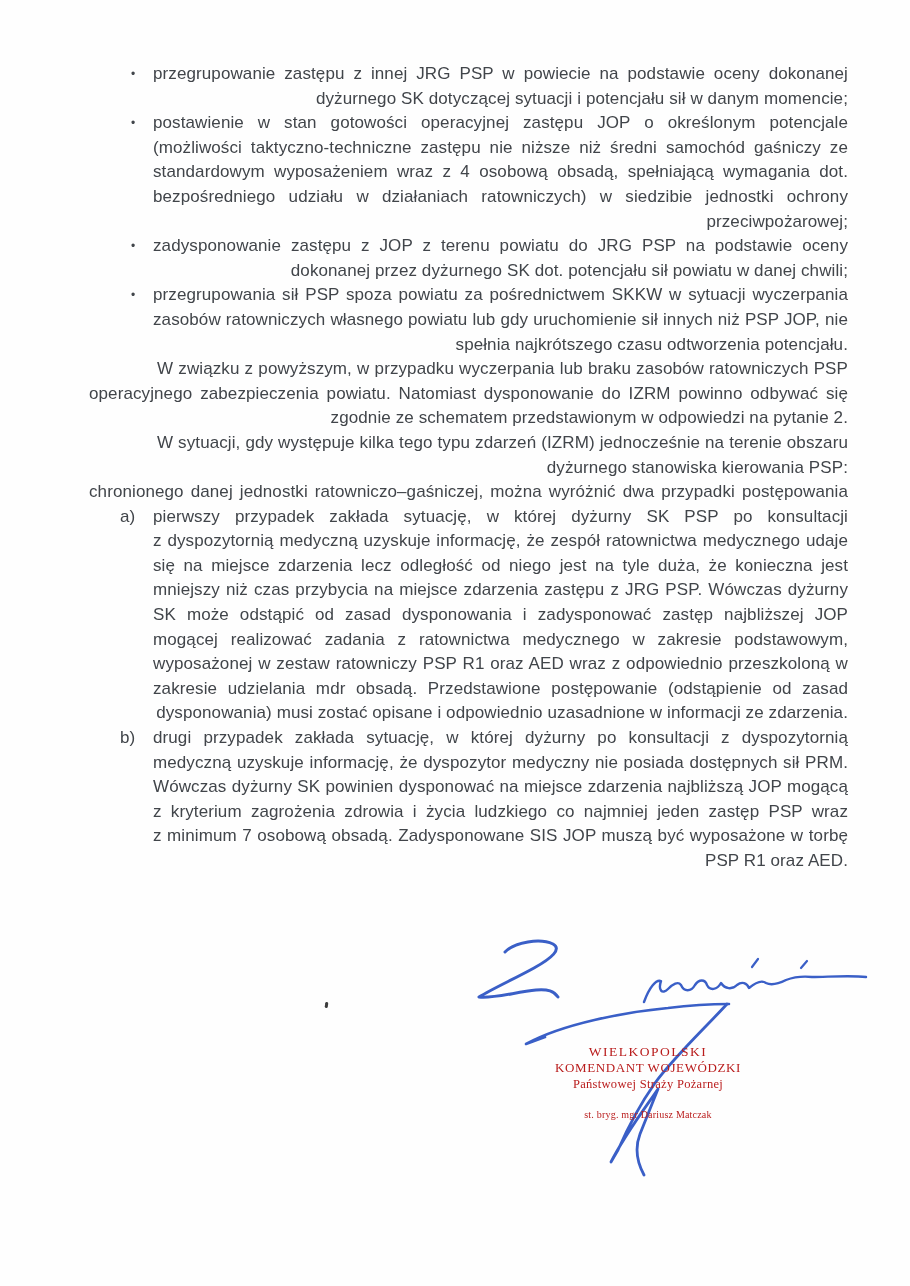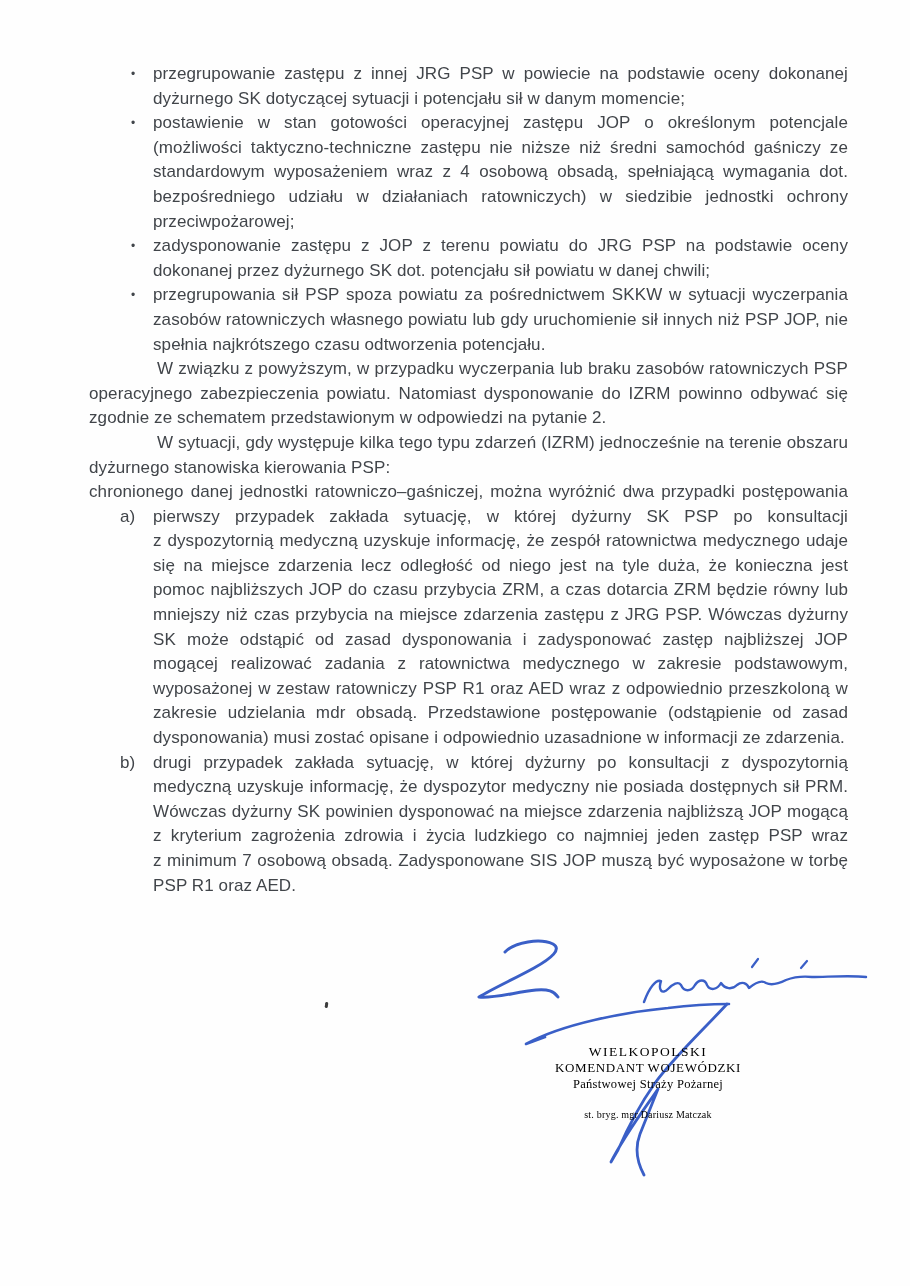--- a/index.html
+++ b/index.html
@@ -23,20 +23,21 @@
     position:absolute;top:0;
     color:#41454a;
   }
   .marker.bullet{left:46px;font-size:12px;line-height:24.6px;}
   .marker.alpha{left:35px;font-size:17px;line-height:24.6px;}
   .lines{margin-left:68px;}
   .block.paragraph .lines{margin-left:4px;}
   .line{
     height:24.6px;line-height:24.6px;
     white-space:nowrap;
+    text-align:right;
   }
   .line.jl{
     text-align:justify;text-align-last:justify;
     white-space:normal;
     overflow:hidden;
   }
   .line.jl::after{content:"";display:inline-block;width:100%;height:0;}
   .line.first-indent{padding-left:68px;}
 
   
@@ -112,21 +113,20 @@
           <div class="line">dyżurnego stanowiska kierowania PSP:</div>
           <div class="line jl">chronionego danej jednostki ratowniczo–gaśniczej, można wyróżnić dwa przypadki postępowania</div>
         </div>
       </div>
       <div class="block alpha">
         <span class="marker alpha">a)</span>
         <div class="lines">
           <div class="line jl">pierwszy przypadek zakłada sytuację, w której dyżurny SK PSP po konsultacji</div>
           <div class="line jl">z dyspozytornią medyczną uzyskuje informację, że zespół ratownictwa medycznego udaje</div>
           <div class="line jl">się na miejsce zdarzenia lecz odległość od niego jest na tyle duża, że konieczna jest</div>
-          <div class="line jl">pomoc najbliższych JOP do czasu przybycia ZRM, a czas dotarcia ZRM będzie równy lub</div>
           <div class="line jl">mniejszy niż czas przybycia na miejsce zdarzenia zastępu z JRG PSP. Wówczas dyżurny</div>
           <div class="line jl">SK może odstąpić od zasad dysponowania i zadysponować zastęp najbliższej JOP</div>
           <div class="line jl">mogącej realizować zadania z ratownictwa medycznego w zakresie podstawowym,</div>
           <div class="line jl">wyposażonej w zestaw ratowniczy PSP R1 oraz AED wraz z odpowiednio przeszkoloną w</div>
           <div class="line jl">zakresie udzielania mdr obsadą. Przedstawione postępowanie (odstąpienie od zasad</div>
           <div class="line">dysponowania) musi zostać opisane i odpowiednio uzasadnione w informacji ze zdarzenia.</div>
         </div>
       </div>
       <div class="block alpha">
         <span class="marker alpha">b)</span>
@@ -147,21 +147,21 @@
 
     <path stroke-width="2.4" d="M644,1002 C649,988 656,979 661,981 C658,990 662,995 668,989 C673,984 678,981 681,985 C684,992 691,992 695,985 C699,979 705,979 707,985 C710,991 717,990 721,983 C725,989 732,990 737,985 C742,981 747,983 749,988 C755,983 762,980 766,983 C772,986 780,983 786,980 C794,977 803,976 812,977 C827,977 850,975 866,977" stroke="#3a5fc7"></path>
     <path stroke-width="2.2" d="M752,967 L758,959" stroke="#3a5fc7"></path>
     <path stroke-width="2.2" d="M801,968 L807,961" stroke="#3a5fc7"></path>
 
     <path stroke-width="2.6" d="M545,1037 L526,1044 C562,1024 625,1012 668,1008 C692,1005 714,1004 729,1004" stroke="#3a5fc7"></path>
 
     <path stroke-width="2.8" d="M727,1004 C706,1027 674,1057 655,1083 C641,1103 628,1127 618,1150 L611,1162 C624,1136 645,1108 658,1089 L640,1134 C635,1147 637,1162 644,1175" stroke="#3a5fc7"></path>
   </svg>
 
-  <div class="stamp" style="color: #000000;">
+  <div class="stamp" style="color: #b91c1c;">
     <div class="s1">WIELKOPOLSKI</div>
     <div class="s2">KOMENDANT WOJEWÓDZKI</div>
     <div class="s3">Państwowej Straży Pożarnej</div>
     <div class="s4">st. bryg. mgr Dariusz Matczak</div>
   </div>
 
   <div class="speck"></div>
 
 </div>
 

